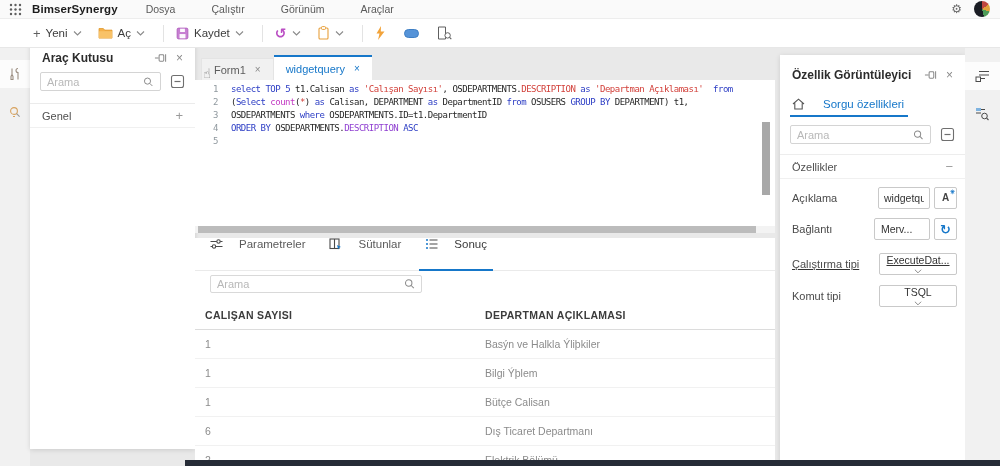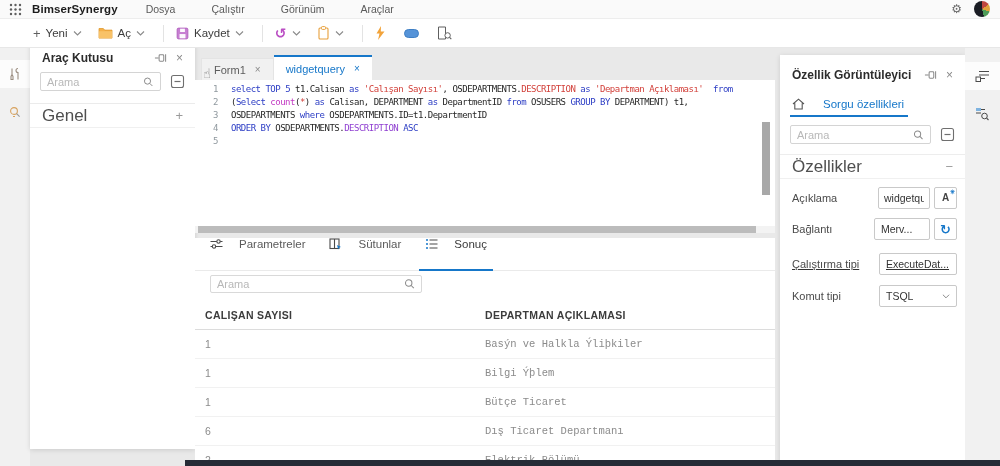--- a/index.html
+++ b/index.html
@@ -38,21 +38,21 @@
   .panel { background:#fff; box-shadow:0 1px 5px rgba(0,0,0,.13); }
   .panel-header { display:flex; align-items:center; padding:0 12px; height:24px; margin-top:8px; }
   .panel-title { flex:1; font-size:12px; font-weight:700; color:#2c2c2c; }
   .ph-icons { display:flex; align-items:center; gap:9px; }
   .close-glyph { font-size:12px; color:#8a8a8a; line-height:1; }
   .search-row { display:flex; align-items:center; gap:9px; padding:0 10px; margin-top:2px; }
   .search-box { flex:1; height:19px; border:1px solid #d4d4d4; border-radius:2px; display:flex; align-items:center; padding:0 6px; background:#fff; }
   .search-box input { border:0; outline:0; width:100%; font-size:11px; color:#444; font-family:"Liberation Sans",sans-serif; }
   .search-box input::placeholder { color:#b8b8b8; }
   .section-row { display:flex; align-items:center; padding:0 12px; height:24px; border-bottom:1px solid #f0f0f0; }
-  .section-label { flex:1; font-size:17px; color:#4f4f4f; }
+  .section-label { flex:1; font-size:11px; color:#4f4f4f; }
   .pm-glyph { font-size:13px; color:#9a9a9a; line-height:1; }
 
   .left-panel { position:absolute; left:30px; top:38px; width:165px; height:411px; }
   .lp-divider { border-top:1px solid #ebebeb; margin-top:12px; }
 
   
   .editor-tabs { position:absolute; left:195px; top:55px; width:580px; height:25px; display:flex; align-items:flex-end; padding-left:6px; }
   .etab { display:flex; align-items:center; gap:9px; padding:0 12px; font-size:11px; cursor:default; }
   .etab.inactive { height:22px; background:#f1f1f1; border:1px solid #e4e4e4; border-bottom:0; color:#5c5c5c; }
   .etab.active { height:25px; background:#fff; border-top:2px solid #1677c9; color:#1677c9; }
@@ -76,38 +76,38 @@
   .bp-tab { display:flex; gap:16px; margin-right:24px; font-size:11.5px; color:#5a5a5a; height:33px; position:relative; cursor:default; }
   .bp-tab.active { color:#3b3b3b; }
   .bp-tab.active::after { content:''; position:absolute; left:-6px; right:-6px; bottom:0; height:2px; background:#1677c9; }
   .bp-search { margin:4px 0 0 15px; width:212px; height:18px; border:1px solid #d9d9d9; border-radius:2px; display:flex; align-items:center; padding:0 6px; }
   .bp-search input { border:0; outline:0; width:100%; font-size:11px; color:#444; font-family:"Liberation Sans",sans-serif; }
   .bp-search input::placeholder { color:#b8b8b8; }
   .thead { display:flex; margin-top:16px; padding:0 0 8px 10px; border-bottom:1px solid #dcdcdc;
            font-size:10.5px; font-weight:700; color:#3c3c3c; letter-spacing:.3px; }
   .th1 { width:280px; } .th2 { flex:1; }
   .trow { display:flex; align-items:center; height:29px; padding-left:10px; border-bottom:1px solid #f1f1f1; font-size:10.5px; color:#8b8b8b; }
-  .tcell.c0 { width:280px; } .tcell.c1 { flex:1;font-family:Liberation Mono, monospace; }
+  .tcell.c0 { width:280px; } .tcell.c1 { flex:1; }
 
   
   .right-panel { position:absolute; left:780px; top:55px; width:185px; height:411px; }
   .rp-tabrow { margin:6px 0 0 0; padding-left:10px; }
   .rp-tab { display:inline-flex; align-items:center; gap:18px; height:24px; padding:0 4px 0 2px;
             color:#1677c9; font-size:11.5px; border-bottom:2px solid #1677c9; }
   .rp-section { margin-top:10px; border-top:1px solid #ededed; }
   .field-row { display:flex; align-items:center; padding:0 8px 0 12px; margin-top:9px; height:22px; }
   .field-row.first { margin-top:8px; }
   .field-label { flex:1; font-size:11px; color:#4a4a4a; }
   .fld-input { width:52px; height:22px; border:1px solid #c9c9c9; border-radius:2px; font-size:10.5px; padding:0 5px; color:#333;
                outline:0; font-family:"Liberation Sans",sans-serif; }
   .fld-btn { width:23px; height:22px; border:1px solid #c9c9c9; border-radius:2px; margin-left:4px;
              display:flex; align-items:center; justify-content:center; background:#fff; }
   .fld-select { height:22px; border:1px solid #c9c9c9; border-radius:2px; display:flex; align-items:center;
                 justify-content:space-between; font-size:10.5px; color:#333; padding:0 6px; background:#fff; }
-  .w56 { width:56px;gap:48px; } .w78 { width:78px; }
+  .w56 { width:56px;gap:48px; } .w78 { width:78px;flex-direction:column; }
   .translate-glyph { font-size:10px; font-weight:700; color:#444; position:relative; line-height:1; }
   .translate-glyph::after { content:'✳'; position:absolute; top:-4px; right:-6px; font-size:6px; color:#1677c9; }
   .refresh-glyph { font-family:"DejaVu Sans",sans-serif; font-size:13px; font-weight:700; color:#1677c9; line-height:1; }
 
   
   .right-strip { position:absolute; left:965px; top:48px; width:35px; height:418px; background:#f1f1f1; }
   .right-strip .strip-tile { width:35px; }
 
   
   .dark-strip { position:absolute; left:185px; top:460px; width:815px; height:6px; background:#262b36; z-index:20; }
@@ -338,21 +338,21 @@
       <div class="trow">
         <div class="tcell c0">1</div>
         <div class="tcell c1">Basýn ve Halkla Ýliþkiler</div>
       </div>
       <div class="trow">
         <div class="tcell c0">1</div>
         <div class="tcell c1">Bilgi Ýþlem</div>
       </div>
       <div class="trow">
         <div class="tcell c0">1</div>
-        <div class="tcell c1">Bütçe Ticaret</div>
+        <div class="tcell c1">Bütçe Calisan</div>
       </div>
       <div class="trow">
         <div class="tcell c0">6</div>
         <div class="tcell c1">Dış Ticaret Departmanı</div>
       </div>
       <div class="trow">
         <div class="tcell c0">2</div>
         <div class="tcell c1">Elektrik Bölümü</div>
       </div>
     </div>

